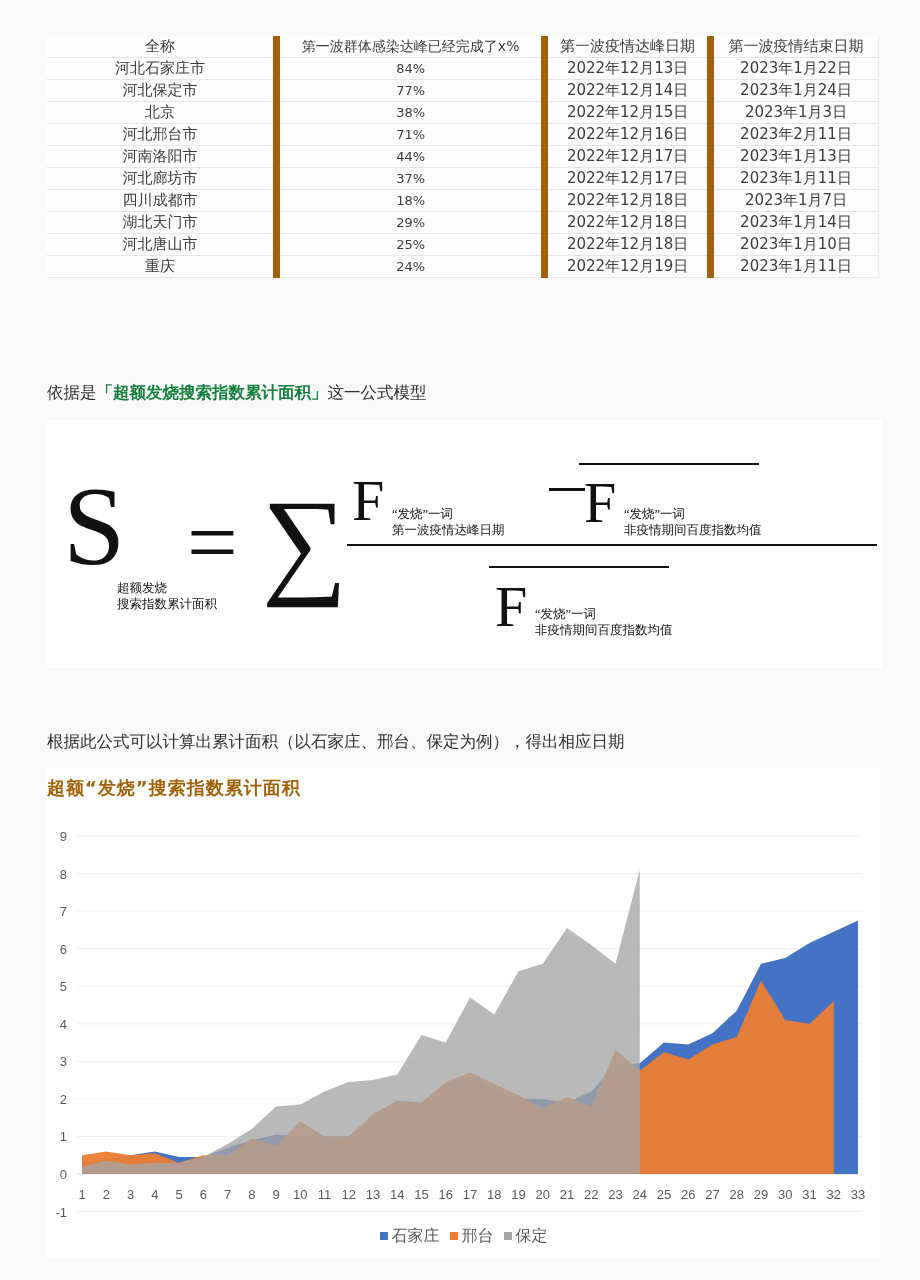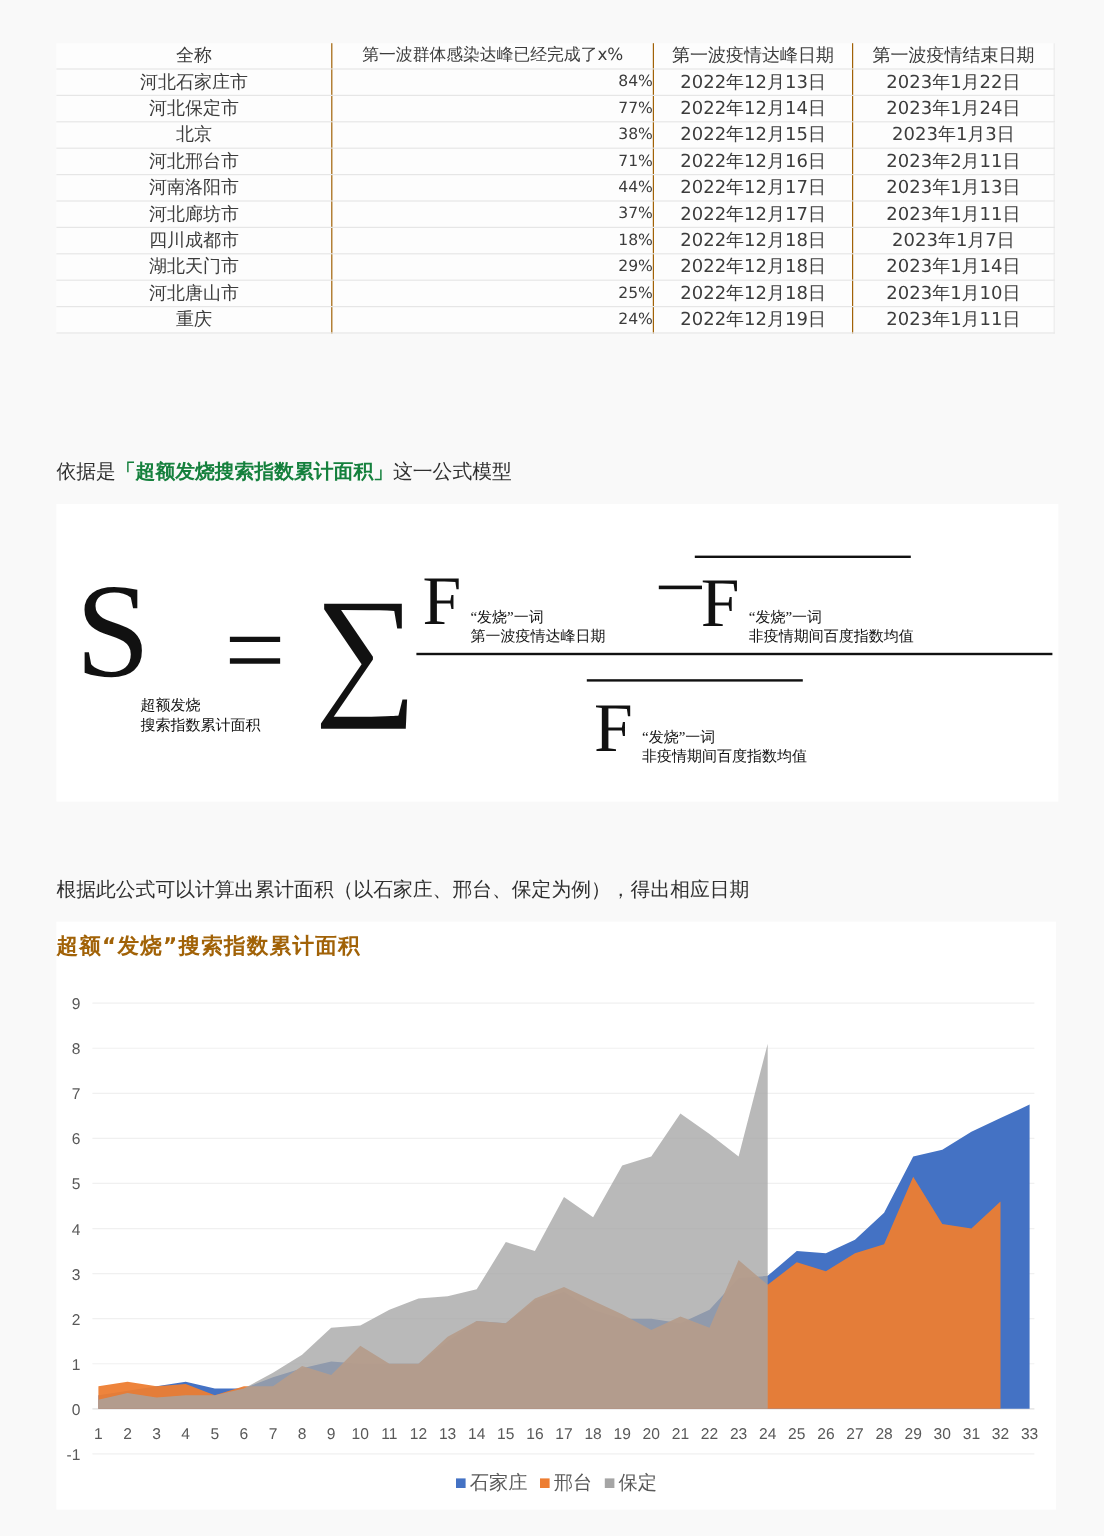--- a/index.html
+++ b/index.html
@@ -14,26 +14,26 @@
   .table-wrap {
     position: absolute; left: 47px; top: 36px; width: 832px;
     background: #fdfdfd;
   }
   table.data-table {
     border-collapse: collapse; width: 100%;
     font-size: 15px; color: #3c3c3c;
   }
   table.data-table th, table.data-table td {
     border-bottom: 1px solid #e6e6e6;
-    border-right: 1px solid #a16207;
+    border-right: 7px solid #a16207;
     text-align: center; height: 21px; padding: 0; line-height: 21px;
     font-weight: normal; white-space: nowrap;
   }
   table.data-table th:last-child, table.data-table td:last-child { border-right: 1px solid #ececec; }
-  table.data-table td.pct { font-size: 13px; text-align: right; }
+  table.data-table td.pct { font-size: 13px; }
   col.c1 { width: 230px; } col.c2 { width: 268px; } col.c3 { width: 166px; } col.c4 { width: 168px; }
 
   
   .para {
     position: absolute; left: 47px; font-size: 16.5px; color: #2f2f2f;
     white-space: nowrap;
   }
   .para b { font-weight: bold; color: #15803d; }
 
   

